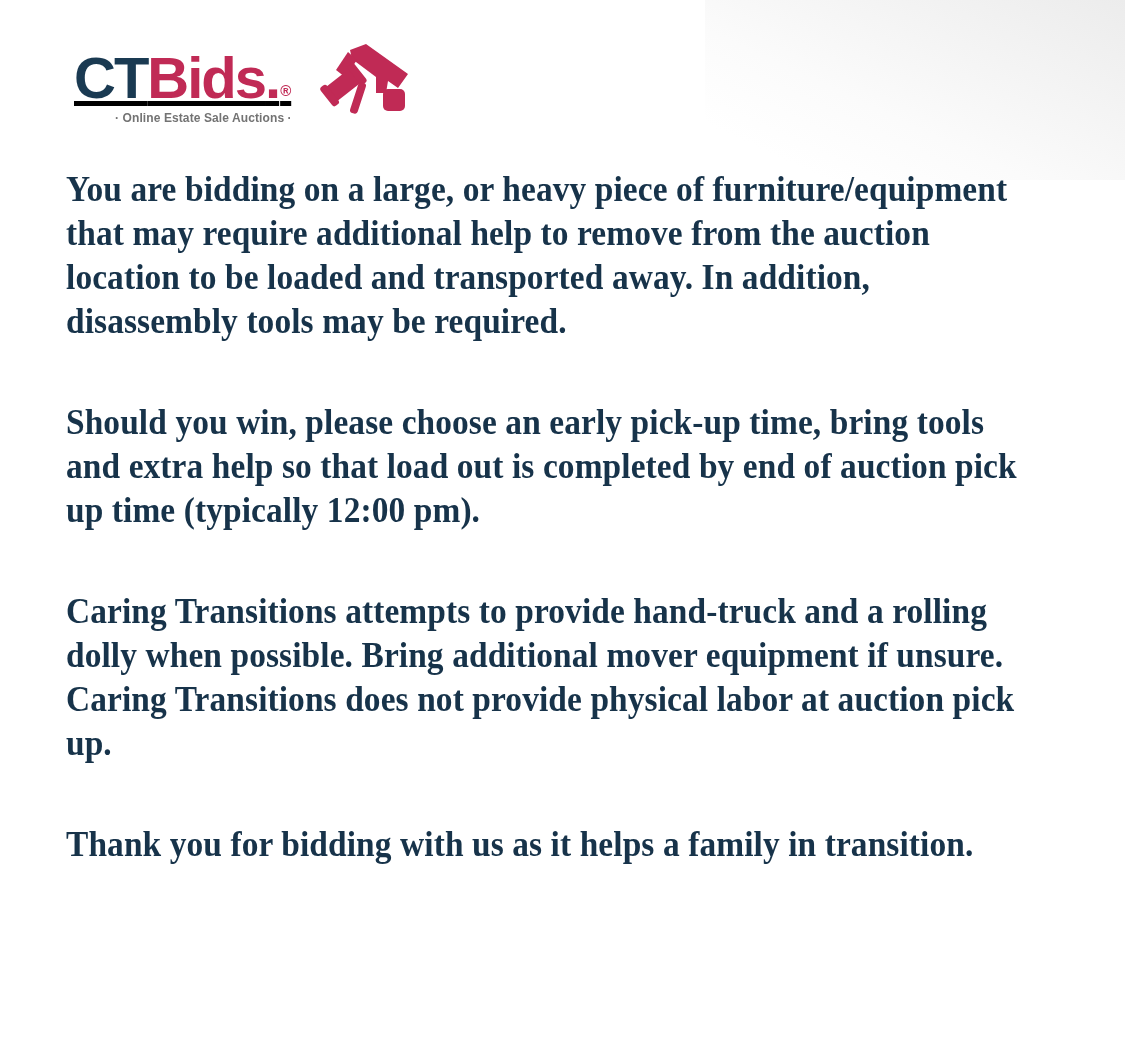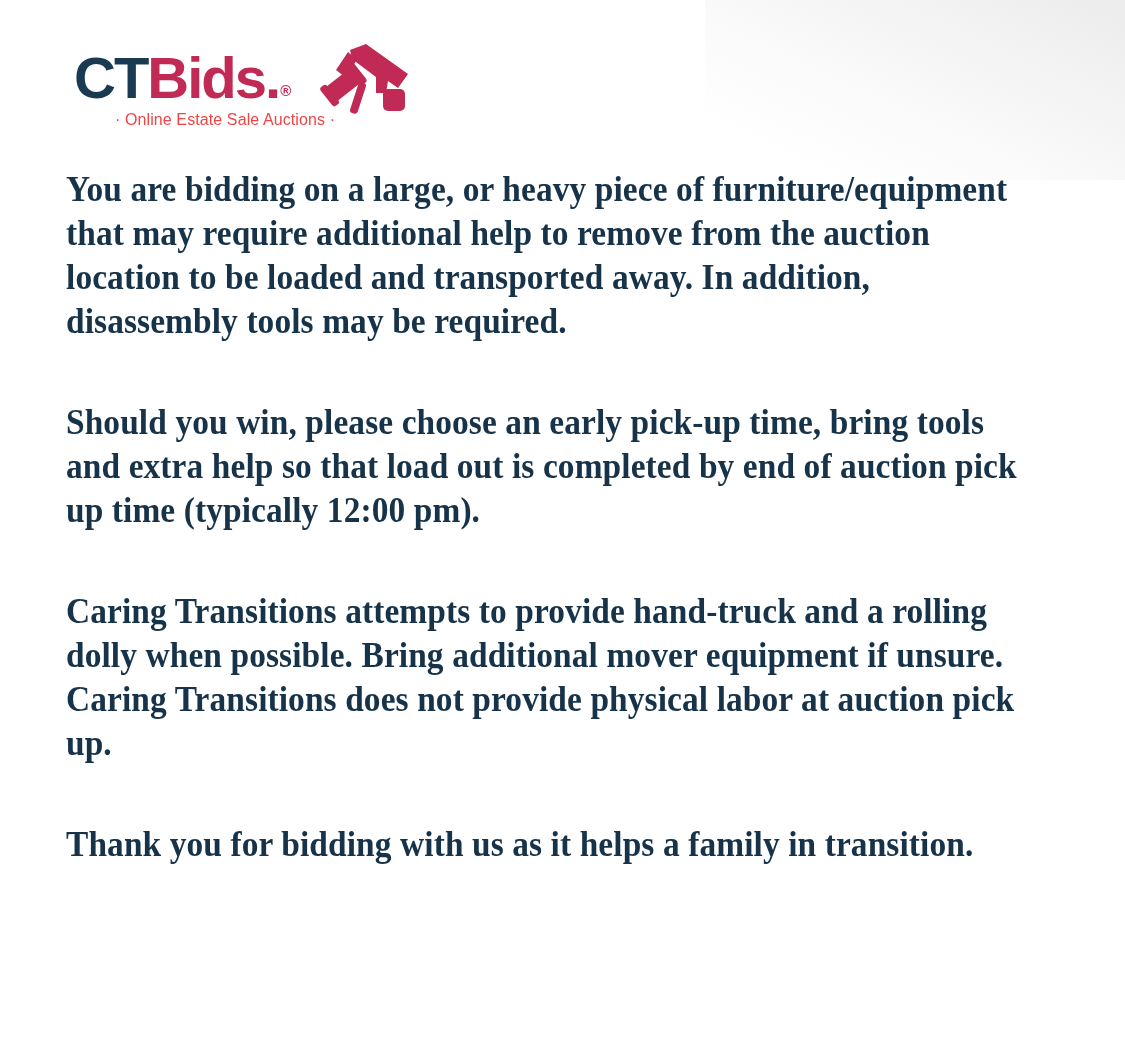--- a/index.html
+++ b/index.html
@@ -45,20 +45,21 @@
   }
   #logo-wordmark {
     position: relative;
     height: 60px;
     white-space: nowrap;
     font-family: "Liberation Sans", "DejaVu Sans", sans-serif;
     font-weight: 700;
     font-size: 58px;
     line-height: 60px;
     letter-spacing: -2.0px;
+    text-decoration: underline;
   }
   .logo-ct {
     color: #1a3a52;
   }
   .logo-bids {
     color: #c02a55;
   }
   .logo-dot {
     color: #c02a55;
   }
@@ -74,24 +75,24 @@
     left: 238px;
     top: -4px;
     width: 98px;
     height: 72px;
   }
   #logo-tagline {
     position: absolute;
     left: 41px;
     top: 63px;
     font-family: "Liberation Sans", "DejaVu Sans", sans-serif;
-    font-weight: 400;
-    font-size: 16px;
+    font-weight: 700;
+    font-size: 12px;
     letter-spacing: 0.1px;
-    color: #ef4444;
+    color: #737373;
     white-space: nowrap;
   }
 
   
   #body-copy {
     position: absolute;
     left: 66px;
     top: 168px;
     width: 1005px;
   }

